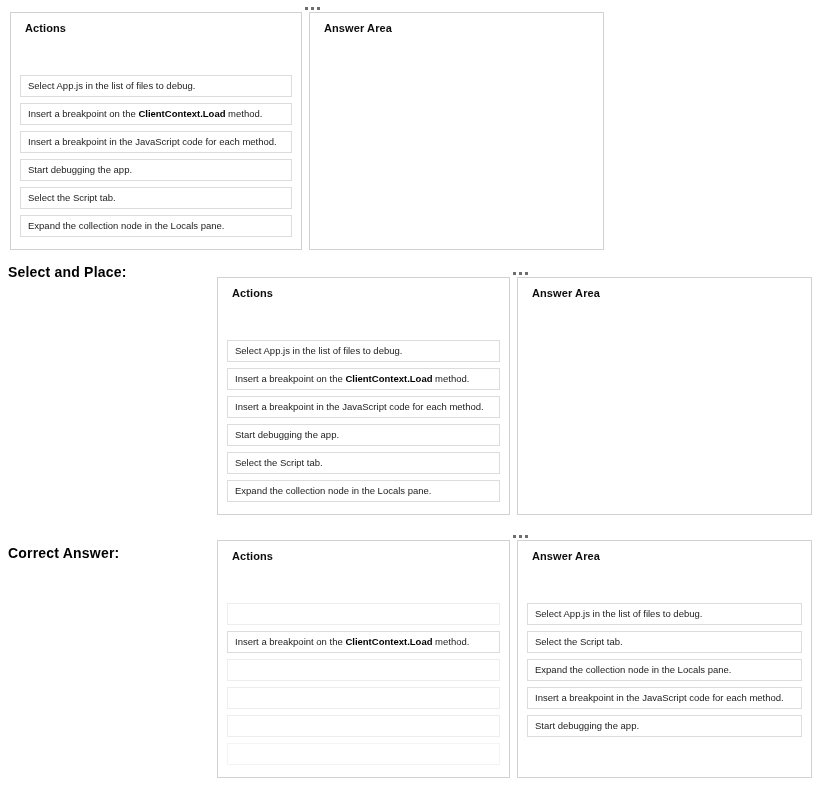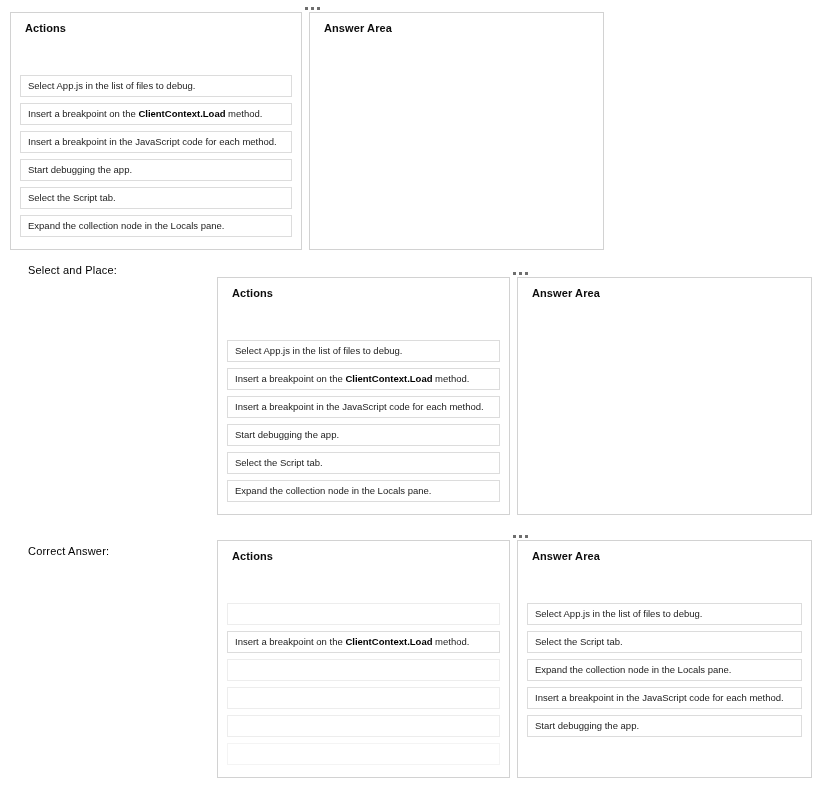--- a/index.html
+++ b/index.html
@@ -15,26 +15,25 @@
     color: #1a1a1a;
     overflow: hidden;
   }
 
   
   .group {
     position: absolute;
   }
   .section-label {
     position: absolute;
-    font-size: 11px;
-    font-weight: normal;
+    font-size: 14px;
+    font-weight: bold;
     color: #000000;
     letter-spacing: 0.2px;
     white-space: nowrap;
-    margin-left: 20px;
   }
 
   .panel {
     position: absolute;
     box-sizing: border-box;
     background: #ffffff;
     border: 1px solid #d2d2d2;
   }
   .panel-title {
     position: absolute;

